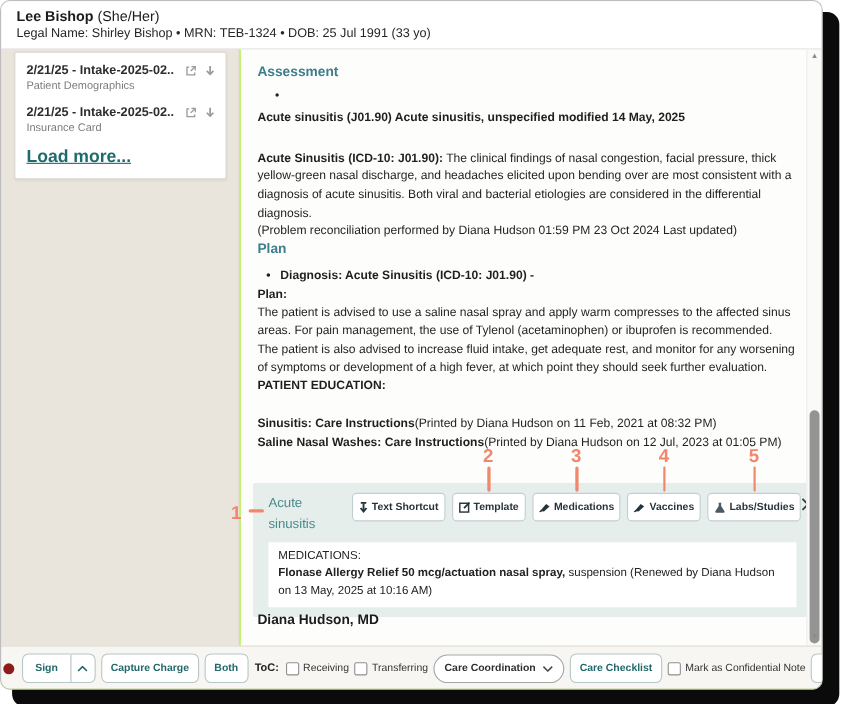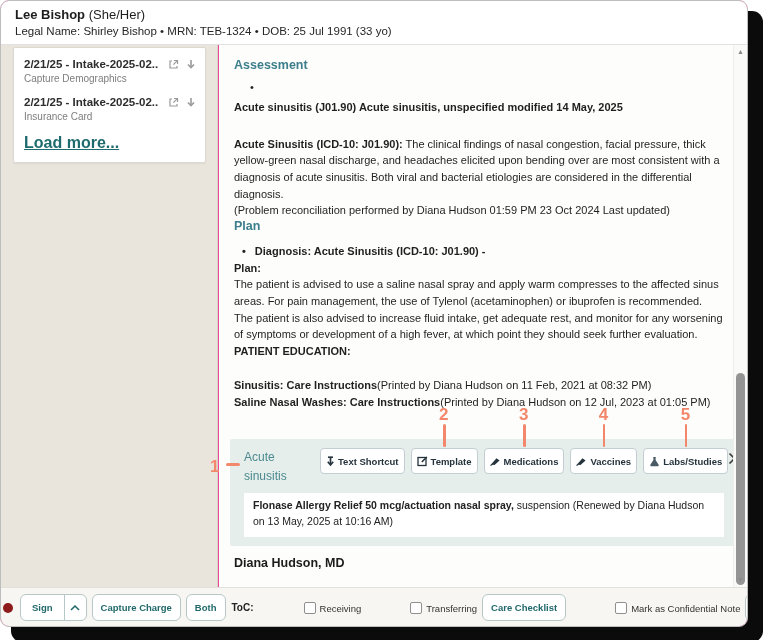--- a/index.html
+++ b/index.html
@@ -1,19 +1,19 @@
 <!DOCTYPE html>
 <html><head>
 <meta charset="utf-8">
 <style>
   * { margin:0; padding:0; box-sizing:border-box; }
   html,body { width:765px; height:640px; background:#fff; font-family:"Liberation Sans", sans-serif; -webkit-font-smoothing:antialiased; }
   body { position:relative; overflow:hidden; }
 
-  .window { position:absolute; left:0; top:0; width:748px; height:627px; background:#ec4899;
+  .window { position:absolute; left:0; top:0; width:748px; height:627px; background:#bef264;
             border:1px solid #bdbdbd; border-radius:9px; box-shadow:13px 13px 0 2px #0b0b0b;
             overflow:hidden; }
 
   
   .hdr { position:absolute; left:0; top:0; width:100%; height:44px; background:#fff;
          border-bottom:1px solid #e2e2e2; display:flex; justify-content:space-between; padding:6px 12px 0 14px; }
   .hdr-name { font-size:13px; color:#1d1d1d; }
   .hdr-name b { font-weight:700; }
   .hdr-details { font-size:11.5px; color:#262626; margin-top:3px; }
   .hdr-right { display:flex; gap:10px; margin-top:2px; }
@@ -80,21 +80,21 @@
   
   .footer { position:absolute; left:0; top:586px; width:100%; height:40px; background:#f7f6f2;
             border-top:1px solid #e2e0da; display:flex; align-items:center; padding:0 2px; gap:5px; white-space:nowrap; }
   .red-dot { width:10px; height:10px; border-radius:50%; background:#8e1b1b; flex:none; margin-right:2px; }
   .split { display:flex; align-items:stretch; height:27px; background:#fff; border:1px solid #b7c6c6; border-radius:6px; overflow:hidden; flex:none; }
   .split-main { display:flex; align-items:center; padding:0 11px; font-size:9.5px; font-weight:700; color:#20686a; cursor:pointer; }
   .split-caret { display:flex; align-items:center; justify-content:center; width:22px; border-left:1px solid #b7c6c6; cursor:pointer; }
   .fbtn { height:27px; display:flex; align-items:center; padding:0 8px; background:#fff; border:1px solid #b7c6c6;
           border-radius:6px; font-size:9.5px; font-weight:700; color:#20686a; cursor:pointer; flex:none; }
   .toc-label { font-size:10px; font-weight:700; color:#222; margin:0 1px; }
-  .cb-group { display:flex; align-items:flex-end; gap:4px; flex:none; cursor:pointer;margin-left:44px; }
+  .cb-group { display:flex; align-items:center; gap:4px; flex:none; cursor:pointer; }
   .cb { width:12px; height:12px; border:1px solid #8f8f8f; border-radius:2px; background:#fff; flex:none; }
   .cb-label { font-size:9.5px; color:#333; }
   .coord { height:26px; display:flex; align-items:center; gap:6px; padding:0 9px; background:#fff;
            border:1px solid #a0a8a8; border-radius:13px; font-size:9.5px; font-weight:600; color:#2e2e2e; cursor:pointer; flex:none; }
   .push-right { margin-left:auto; }
   svg { display:block; }
 </style>
 </head>
 <body>
 
@@ -123,21 +123,21 @@
                 </svg>
               </span>
             <span>
                 <svg width="10" height="11" viewBox="0 0 10 11">
                   <line x1="5" y1="1" x2="5" y2="7.5" stroke="#9a9a9a" stroke-width="1.6"></line>
                   <polyline points="2,5.5 5,8.5 8,5.5" fill="none" stroke="#9a9a9a" stroke-width="1.6"></polyline>
                 </svg>
               </span>
           </span>
         </div>
-        <div class="doc-sub">Capture Demographics</div>
+        <div class="doc-sub">Patient Demographics</div>
       </div>
       <div class="doc-item">
         <div class="doc-title-row">
           <span class="doc-title">2/21/25 - Intake-2025-02..</span>
           <span class="doc-icons">
             <span>
                 <svg width="11" height="11" viewBox="0 0 11 11">
                   <path d="M4 2 H2 V9 H9 V7" fill="none" stroke="#9a9a9a" stroke-width="1.2"></path>
                   <path d="M6 1.5 H9.5 V5" fill="none" stroke="#9a9a9a" stroke-width="1.2"></path>
                   <line x1="9.3" y1="1.7" x2="5.4" y2="5.6" stroke="#9a9a9a" stroke-width="1.2"></line>
@@ -243,20 +243,21 @@
         </div>
       </div>
       <span class="close-x">
         <svg width="13" height="13" viewBox="0 0 13 13">
             <line x1="1.5" y1="1.5" x2="11.5" y2="11.5" stroke="#3c3c3c" stroke-width="1.7"></line>
             <line x1="11.5" y1="1.5" x2="1.5" y2="11.5" stroke="#3c3c3c" stroke-width="1.7"></line>
           </svg>
       </span>
     </div>
     <div class="medbox">
+      <div>MEDICATIONS:</div>
       <div><b>Flonase Allergy Relief 50 mcg/actuation nasal spray,</b><span> suspension (Renewed by Diana Hudson on 13 May, 2025 at 10:16 AM)</span></div>
     </div>
   </div>
 
   <div class="signature">Diana Hudson, MD</div>
 
   <div class="sbar">
     <div class="sb-arrow">▲</div>
     <div class="sb-thumb"></div>
     <div class="sb-arrow down">▼</div>
@@ -276,20 +277,26 @@
     <span class="fbtn">Both</span>
     <span class="toc-label">ToC:</span>
     <span class="cb-group">
       <span class="cb"></span>
       <span class="cb-label">Receiving</span>
     </span>
     <span class="cb-group">
       <span class="cb"></span>
       <span class="cb-label">Transferring</span>
     </span>
+    <span class="coord">
+      <span>Care Coordination</span>
+      <svg width="10" height="6" viewBox="0 0 10 6">
+          <polyline points="1,1 5,5 9,1" fill="none" stroke="#4a4a4a" stroke-width="1.4"></polyline>
+        </svg>
+    </span>
     <span class="fbtn">Care Checklist</span>
     <span class="cb-group">
       <span class="cb"></span>
       <span class="cb-label">Mark as Confidential Note</span>
     </span>
     <div class="split push-right">
       <span class="split-main">Save &amp; Close</span>
 
     </div>
   </div>

